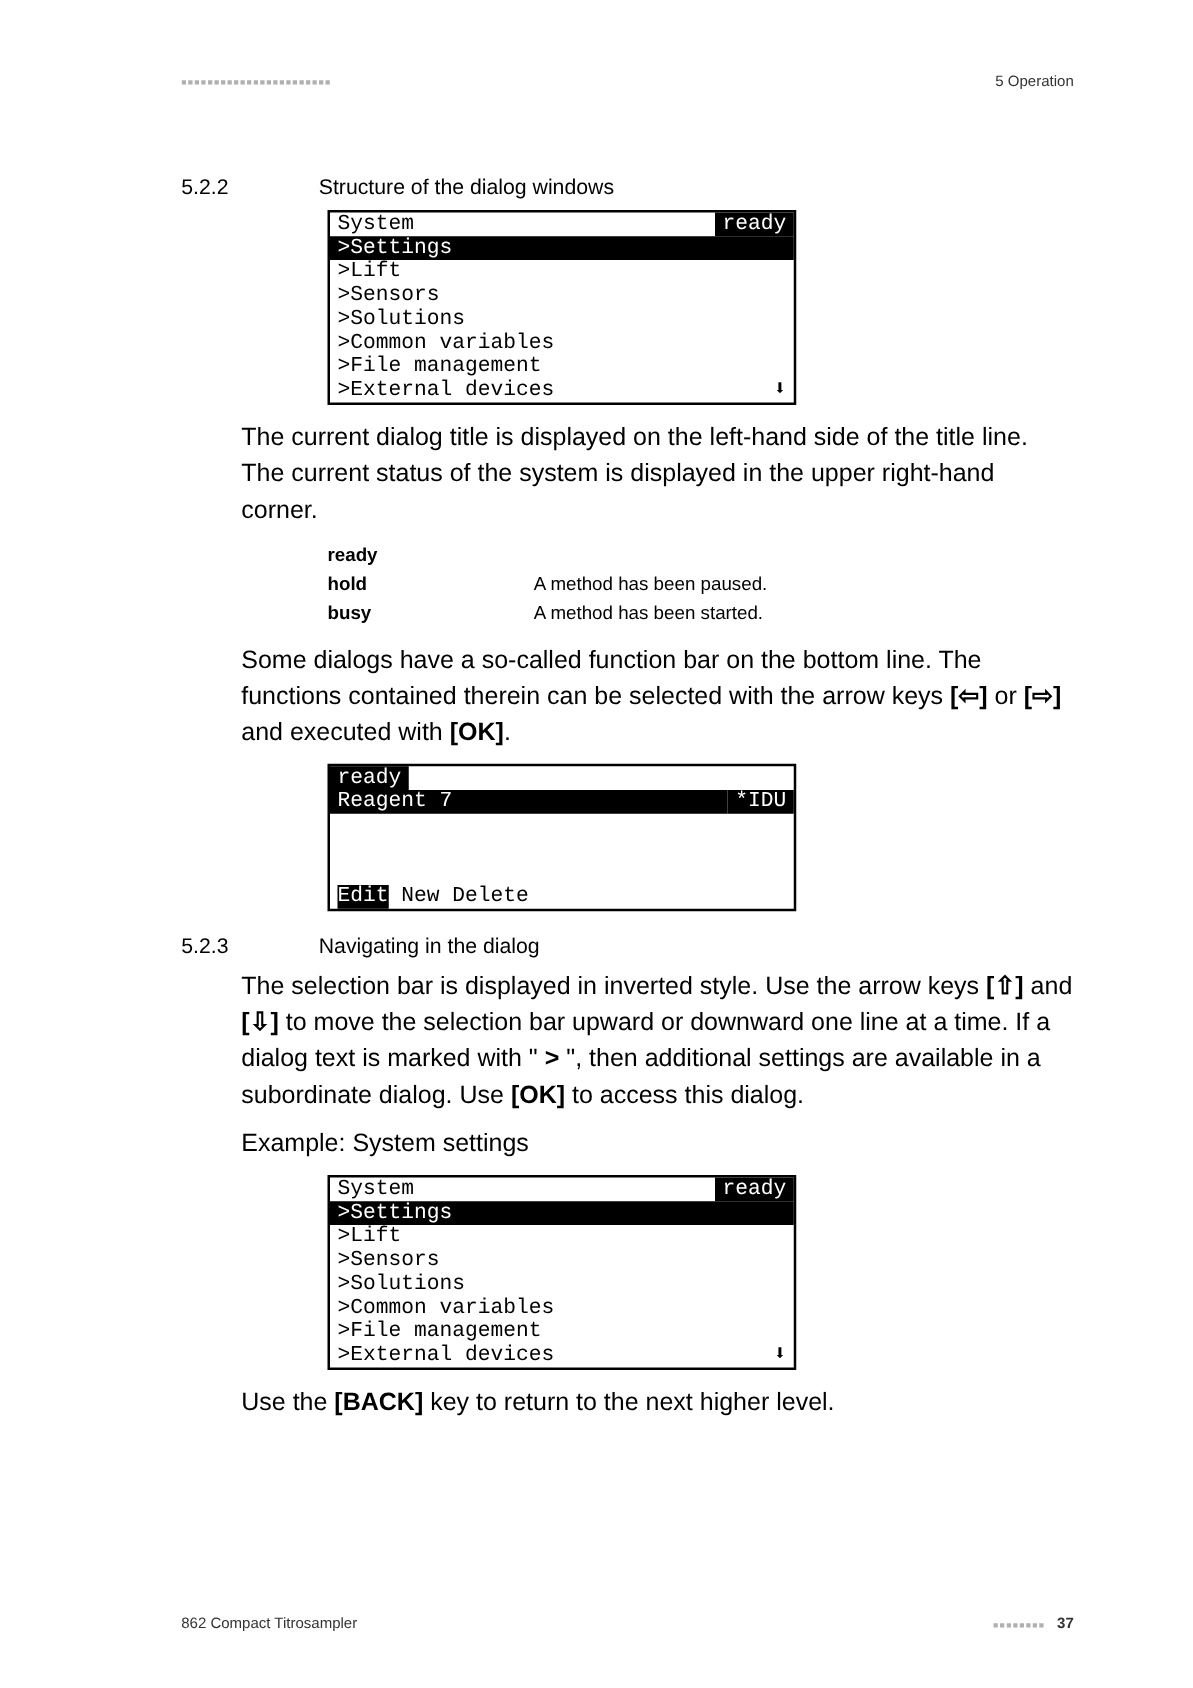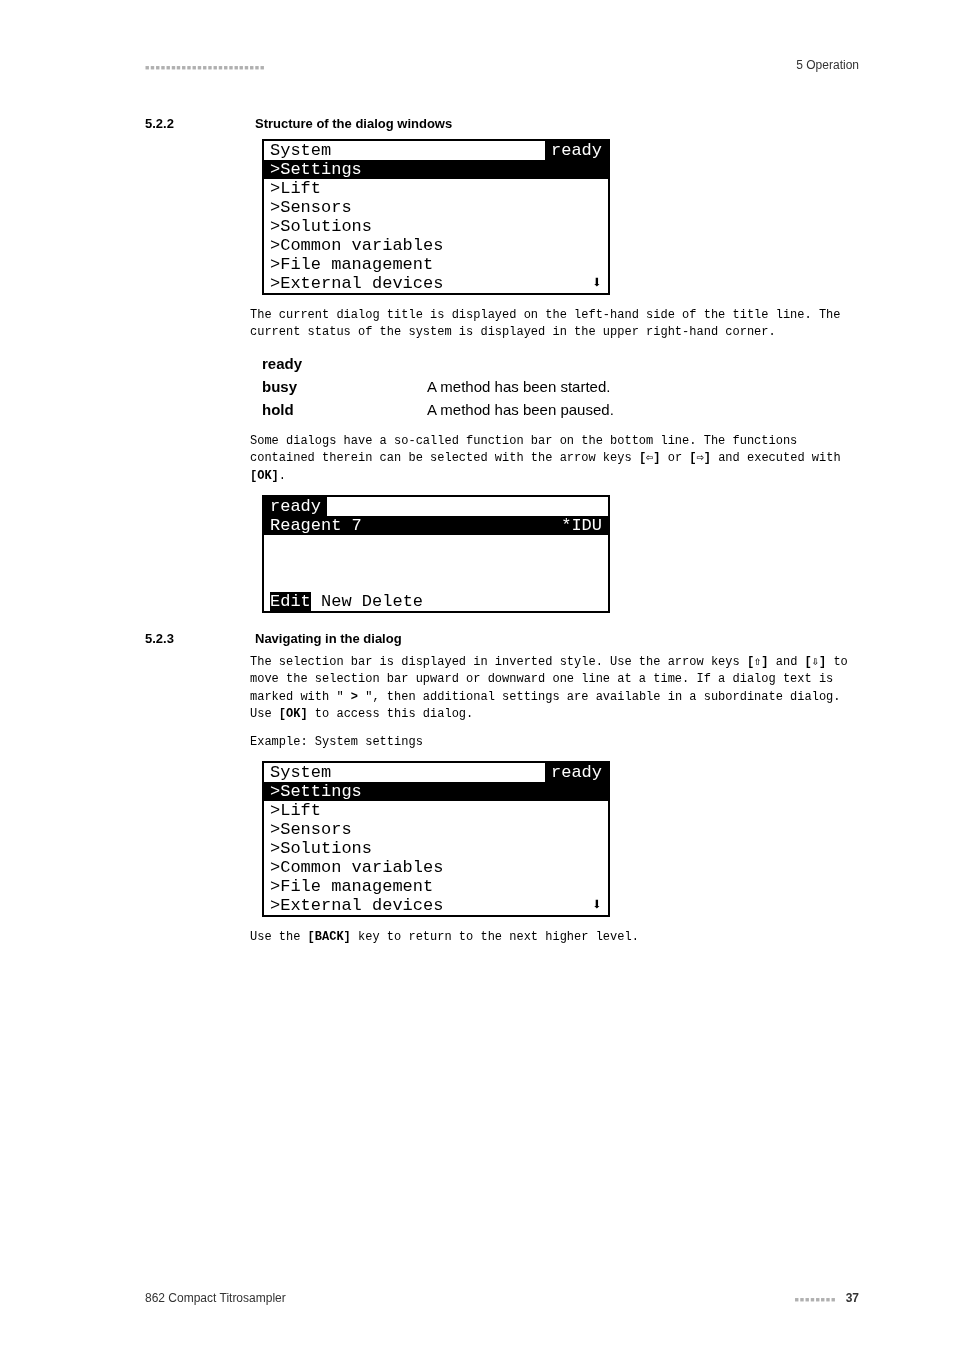--- a/index.html
+++ b/index.html
@@ -22,38 +22,38 @@
     letter-spacing: 1px;
     vertical-align: middle;
   }
   .hdr-right {
     font-size: 12px;
     color: #333;
     float: right;
   }
   .header {
     overflow: hidden;
-    margin-bottom: 40px;
+    margin-bottom: 64px;
   }
   .section-hdr {
-    font-weight: bold;
-    font-size: 13px;
+    font-weight: normal;
+    font-size: 17px;
     margin-bottom: 8px;
   }
   .section-hdr .num {
     display: inline-block;
     width: 110px;
   }
   .lcd {
     font-family: "Courier New", monospace;
     font-size: 17px;
     line-height: 19px;
     border: 2px solid #000;
     background: #fff;
-    width: 348px;
+    width: 375px;
     margin-left: 117px;
     margin-bottom: 12px;
     padding: 0;
   }
   .lcd-row {
     display: flex;
     align-items: stretch;
     min-height: 19px;
   }
   .lcd-cell {
@@ -61,25 +61,24 @@
     white-space: pre;
   }
   .lcd-left {
     flex: 1;
   }
   .inv {
     background: #000;
     color: #fff;
   }
   .body-text {
-    margin-left: 105px;
-    font-size: 12px;
+    margin-left: 48px;
+    font-size: 20px;
     line-height: 1.45;
     margin-bottom: 10px;
-    font-family: Liberation Mono, monospace;
   }
   .deflist {
     margin-left: 117px;
     font-size: 15px;
     margin-bottom: 12px;
   }
   .def-row {
     display: flex;
     padding: 3px 0;
   }
@@ -156,26 +155,26 @@
   </div>
 </div>
 
 <p class="body-text">The current dialog title is displayed on the left-hand side of the title line. The current status of the system is displayed in the upper right-hand corner.</p>
 
 <div class="deflist">
   <div class="def-row">
     <div class="def-term">ready</div>
   </div>
   <div class="def-row">
+    <div class="def-term">hold</div>
+    <div class="def-desc">A method has been paused.</div>
+  </div>
+  <div class="def-row">
     <div class="def-term">busy</div>
     <div class="def-desc">A method has been started.</div>
-  </div>
-  <div class="def-row">
-    <div class="def-term">hold</div>
-    <div class="def-desc">A method has been paused.</div>
   </div>
 </div>
 
 <p class="body-text">
   <span>Some dialogs have a so-called function bar on the bottom line. The functions contained therein can be selected with the arrow keys </span><b>[⇦]</b><span> or </span><b>[⇨]</b><span> and executed with </span><b>[OK]</b><span>.</span>
 </p>
 
 <div class="lcd">
   <div class="lcd-row">
     <div class="lcd-cell inv">ready</div>

